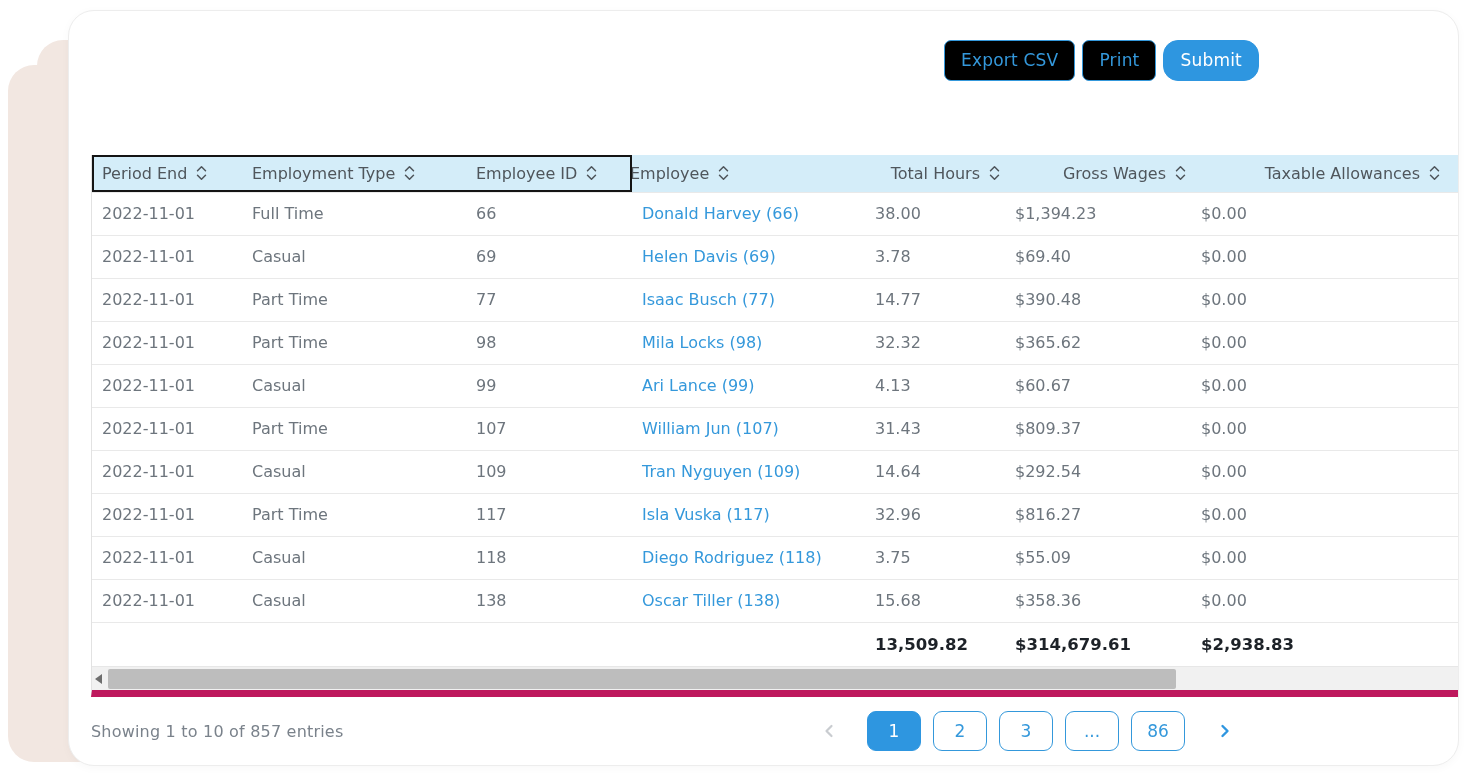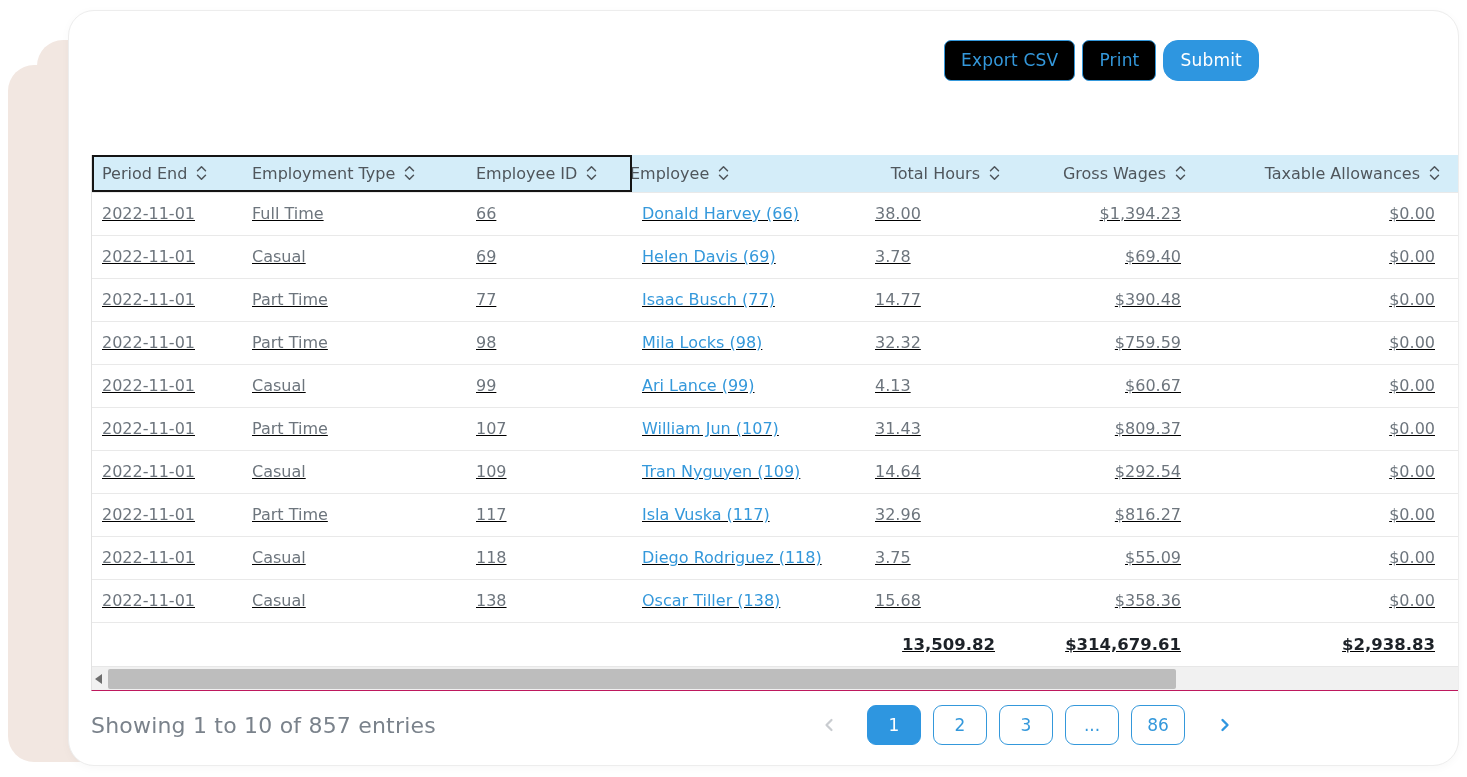--- a/index.html
+++ b/index.html
@@ -28,33 +28,33 @@
   
   .toolbar{display:flex;justify-content:flex-end;gap:7px;
     padding:29px 199px 0 0;}
   .btn{font-family:inherit;font-size:17px;line-height:1;padding:11px 16px;
     border:1.5px solid var(--accent);border-radius:7px;background:#000000;
     color:var(--accent);cursor:pointer;letter-spacing:.2px;}
   .btn.primary{background:var(--accent-fill);border-color:var(--accent-fill);color:#fff;border-radius:15px;}
 
   
   .table-wrap{position:relative;margin:74px 0 0 22px;width:1369px;
-    border-left:1px solid #e2e2e2;border-bottom:1px solid #be185d;
-    overflow:hidden;text-decoration:underline;}
+    border-left:1px solid #e2e2e2;border-bottom:7px solid #be185d;
+    overflow:hidden;}
   table{border-collapse:collapse;table-layout:fixed;width:1640px;}
   thead th{background:var(--header-bg);height:37px;font-weight:400;
     font-size:16px;color:var(--header-text);white-space:nowrap;
     padding:0 4px 0 10px;text-align:left;vertical-align:middle;}
   thead th.r{text-align:right;}
   th .hwrap{display:inline-flex;align-items:center;gap:8px;}
   .sort-ic{flex:0 0 auto;display:inline-block;}
   tbody td{height:43px;font-size:16px;color:var(--row-text);
     border-top:1px solid var(--border);padding:0 10px;white-space:nowrap;
     vertical-align:middle;}
-  td.r{text-align:right;margin-top:23px;}
+  td.r{margin-top:23px;}
   td.c-emp{padding-left:12px;}
   th.c-emp{padding-left:0;}
   a.emp-link{color:var(--accent);text-decoration:none;cursor:pointer;}
   tfoot td{height:44px;border-top:1px solid var(--border);
     font-size:16.5px;font-weight:bold;color:var(--totals-text);
     padding:0 10px;white-space:nowrap;}
 
   .focus-outline{position:absolute;left:0;top:0;width:540px;height:37px;
     border:2px solid #141414;pointer-events:none;z-index:2;}
 
@@ -62,21 +62,21 @@
   .hscroll{position:relative;height:24px;background:#f1f1f1;
     border-top:1px solid #e7e7e7;}
   .hscroll .larrow{position:absolute;left:3px;top:7px;width:0;height:0;
     border-top:5px solid transparent;border-bottom:5px solid transparent;
     border-right:7px solid #6e6e6e;cursor:pointer;}
   .hscroll .thumb{position:absolute;left:16px;top:2px;height:20px;width:1068px;
     background:#bdbdbd;border-radius:2px;cursor:pointer;}
 
   
   .footer{display:flex;align-items:center;padding:0 22px;margin-top:6px;height:56px;}
-  .showing{font-size:22px;color:#7a828b;letter-spacing:.2px;text-align:right;}
+  .showing{font-size:16px;color:#7a828b;letter-spacing:.2px;text-align:right;}
   .pager{display:flex;align-items:center;gap:12px;margin-left:auto;margin-right:197px;}
   .pg-nav{background:none;border:none;padding:0 6px;cursor:pointer;display:flex;align-items:center;}
   .page-btn{min-width:54px;height:40px;display:flex;align-items:center;justify-content:center;
     font-family:inherit;font-size:17px;border:1.5px solid var(--accent);border-radius:9px;
     background:#fff;color:var(--accent);cursor:pointer;}
   .page-btn.active{background:var(--accent-fill);border-color:var(--accent-fill);color:#fff;}
   .pager .prev{margin-right:12px;}
   .pager .next{margin-left:14px;}
 </style>
 </head>
@@ -190,21 +190,21 @@
             <td class="r">$390.48</td>
             <td class="r">$0.00</td>
             <td></td>
           </tr>
           <tr>
             <td>2022-11-01</td>
             <td>Part Time</td>
             <td>98</td>
             <td class="c-emp"><a class="emp-link">Mila Locks (98)</a></td>
             <td>32.32</td>
-            <td class="r">$759.59</td>
+            <td class="r">$365.62</td>
             <td class="r">$0.00</td>
             <td></td>
           </tr>
           <tr>
             <td>2022-11-01</td>
             <td>Casual</td>
             <td>99</td>
             <td class="c-emp"><a class="emp-link">Ari Lance (99)</a></td>
             <td>4.13</td>
             <td class="r">$60.67</td>

